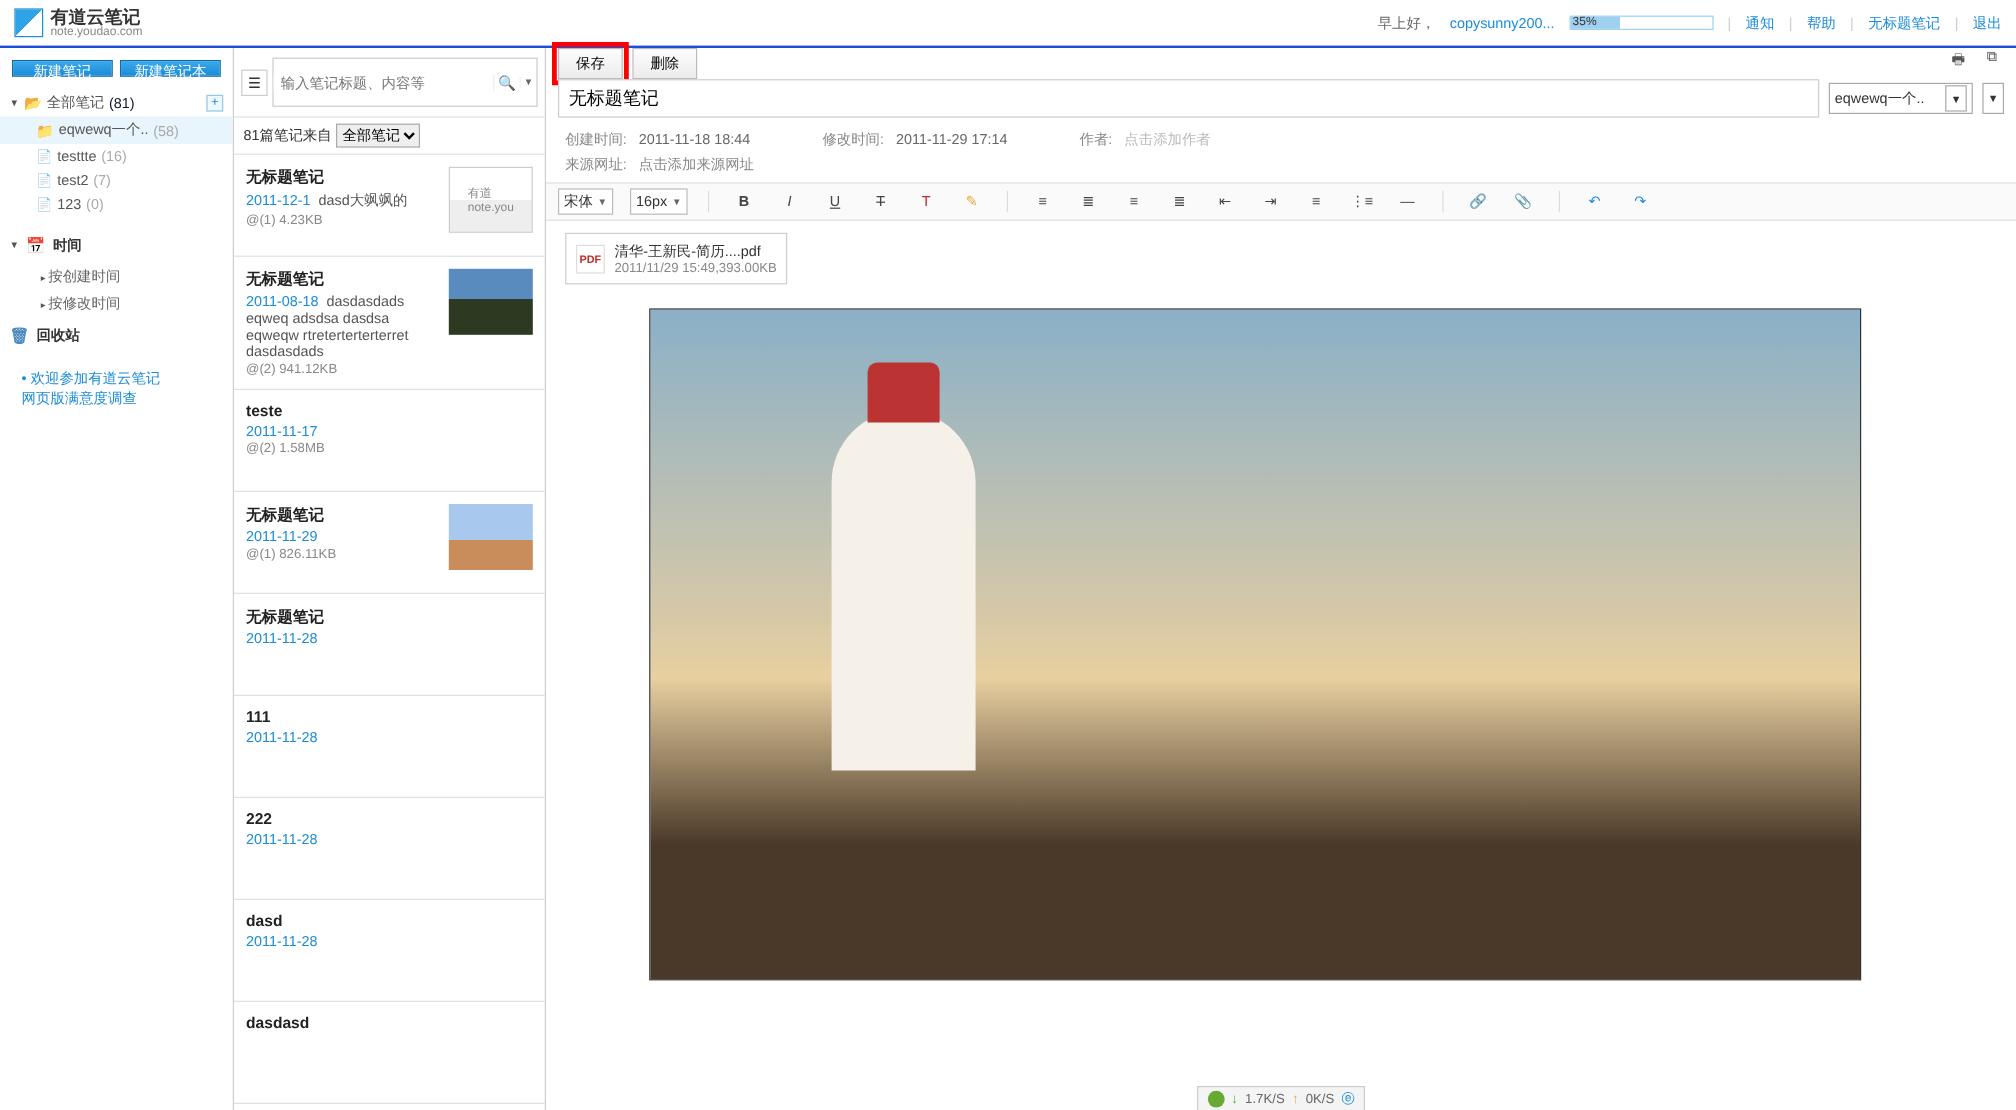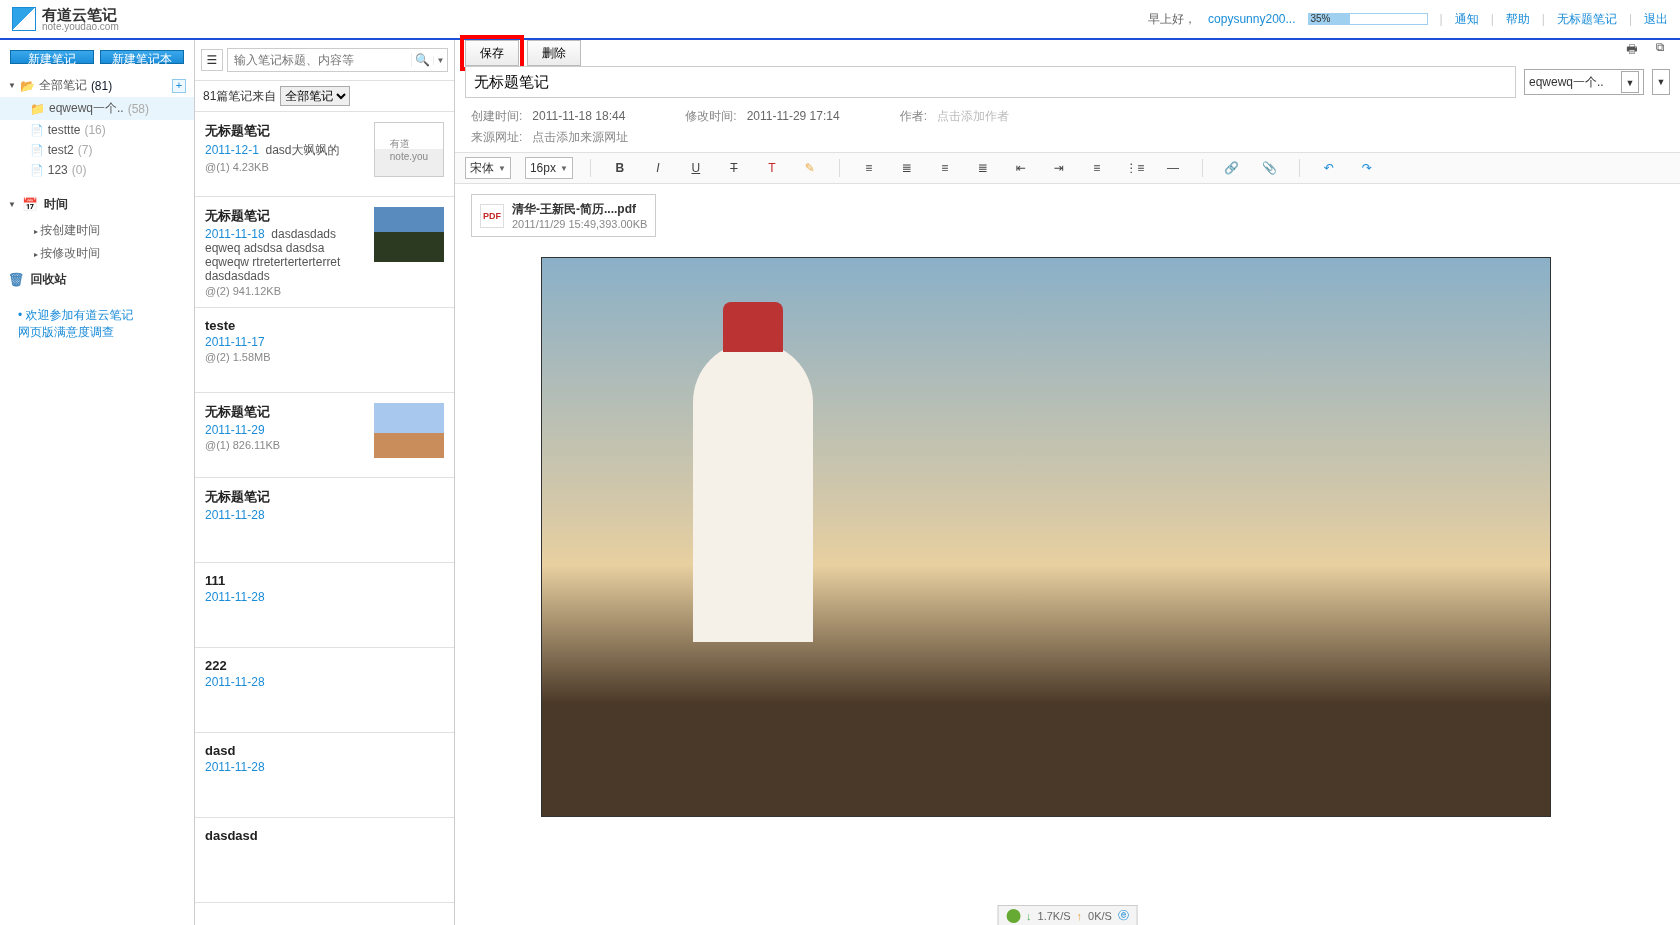--- a/index.html
+++ b/index.html
@@ -37,21 +37,21 @@
 .sb-section .ic{color:#4a8abf;font-size:13px;}
 .sb-sub{padding:3px 8px 3px 34px;color:#666;cursor:pointer;}
 .sb-sub::before{content:"▸ ";font-size:8px;color:#555;}
 .sb-divider{height:10px;}
 .sb-link{color:#1a8cd8;padding:3px 8px 3px 18px;cursor:pointer;}
 .sb-link::before{content:"• ";color:#1a8cd8;}
 
 .notelist{width:260px;border-right:1px solid #ccc;background:#fff;display:flex;flex-direction:column;min-width:260px;}
 .nl-top{display:flex;align-items:center;padding:8px 6px;gap:4px;border-bottom:1px solid #e0e0e0;}
 .nl-top .list-ic{width:22px;height:22px;border:1px solid #ccc;display:flex;align-items:center;justify-content:center;cursor:pointer;}
-.search-box{flex:1;border:1px solid #ccc;height:24px;display:flex;align-items:center;}
+.search-box{flex:1;border:1px solid #ccc;height:41px;display:flex;align-items:center;}
 .search-box input{flex:1;border:none;outline:none;padding:0 6px;font-size:12px;color:#999;}
 .search-box .sico{width:22px;text-align:center;color:#666;cursor:pointer;border-left:1px solid #eee;}
 .search-box .dd{width:14px;text-align:center;color:#666;cursor:pointer;border-left:1px solid #eee;font-size:8px;}
 .nl-filter{display:flex;align-items:center;padding:5px 8px;gap:4px;font-size:12px;border-bottom:1px solid #e0e0e0;}
 .nl-filter select{border:1px solid #aaa;height:20px;font-size:12px;}
 .nl-scroll{flex:1;overflow-y:auto;position:relative;}
 .nl-scroll::-webkit-scrollbar{width:10px;}
 .nl-scroll::-webkit-scrollbar-thumb{background:#b8b8b8;border-radius:3px;}
 .nl-scroll::-webkit-scrollbar-track{background:#eee;}
 .note-card{border-bottom:1px solid #e0e0e0;padding:10px 10px;display:flex;gap:8px;cursor:pointer;min-height:85px;}
@@ -81,21 +81,21 @@
 .ed-meta .ph{color:#bbb;}
 .ed-meta-row2{display:flex;padding:0 16px 6px 16px;color:#888;font-size:12px;gap:10px;}
 .toolbar{display:flex;align-items:center;padding:4px 10px;gap:14px;border-top:1px solid #e0e0e0;border-bottom:1px solid #e0e0e0;background:#fafafa;}
 .tb-sel{height:22px;border:1px solid #bbb;background:#fff;display:flex;align-items:center;padding:0 4px;gap:4px;cursor:pointer;font-size:12px;}
 .tb-sel .ar{font-size:8px;color:#666;}
 .tb-btn{width:24px;height:22px;display:flex;align-items:center;justify-content:center;cursor:pointer;color:#444;}
 .tb-div{width:1px;height:18px;background:#ddd;margin:0 3px;}
 .ed-content{flex:1;padding:10px 16px;overflow:auto;position:relative;}
 .attach{display:inline-flex;align-items:center;gap:8px;border:1px solid #ccc;padding:6px 8px;background:#fff;}
 .attach .pdf-ic{width:24px;height:24px;background:#fff;border:1px solid #ddd;display:flex;align-items:center;justify-content:center;color:#c62828;font-size:9px;font-weight:bold;}
-.attach .af-title{font-size:12px;color:#333;font-weight:bold;}
+.attach .af-title{font-size:12px;color:#333;}
 .attach .af-sub{font-size:11px;color:#888;}
 .big-image{margin:20px 0 0 70px;width:1010px;height:560px;background:linear-gradient(to bottom,#8ab0c8 0%,#d5c8a8 45%,#e8d0a0 55%,#4a3828 80%);position:relative;border:1px solid #333;}
 .lighthouse{position:absolute;left:15%;top:15%;width:120px;height:300px;background:#f5f0e8;border-radius:60px 60px 0 0;}
 .lighthouse::before{content:"";position:absolute;top:-40px;left:30px;width:60px;height:50px;background:#b33;border-radius:8px 8px 0 0;}
 
 .net-bar{position:absolute;bottom:0;left:50%;transform:translateX(-50%);background:#f4f4f4;border:1px solid #ccc;border-bottom:none;display:flex;align-items:center;gap:6px;padding:2px 8px;font-size:11px;color:#666;}
 .net-bar .g{color:#4caf50;}
 .net-bar .o{color:#e8a63c;}
 </style>
 </head>
@@ -202,21 +202,21 @@
           <div class="nc-title">无标题笔记</div>
           <div class="nc-line"><span class="nc-date">2011-12-1</span>&nbsp;&nbsp;<span>dasd大飒飒的</span></div>
           <div class="nc-meta">@(1) 4.23KB</div>
         </div>
         <div class="thumb t1">有道<br>note.you</div>
       </div>
 
       <div class="note-card">
         <div class="nc-body">
           <div class="nc-title">无标题笔记</div>
-          <div class="nc-line"><span class="nc-date">2011-11-18</span>&nbsp;&nbsp;<span>dasdasdads eqweq adsdsa dasdsa eqweqw rtreterterterterret dasdasdads</span></div>
+          <div class="nc-line"><span class="nc-date">2011-08-18</span>&nbsp;&nbsp;<span>dasdasdads eqweq adsdsa dasdsa eqweqw rtreterterterterret dasdasdads</span></div>
           <div class="nc-meta">@(2) 941.12KB</div>
         </div>
         <div class="thumb t2"></div>
       </div>
 
       <div class="note-card">
         <div class="nc-body">
           <div class="nc-title">teste</div>
           <div class="nc-line"><span class="nc-date">2011-11-17</span></div>
           <div class="nc-meta">@(2) 1.58MB</div>

